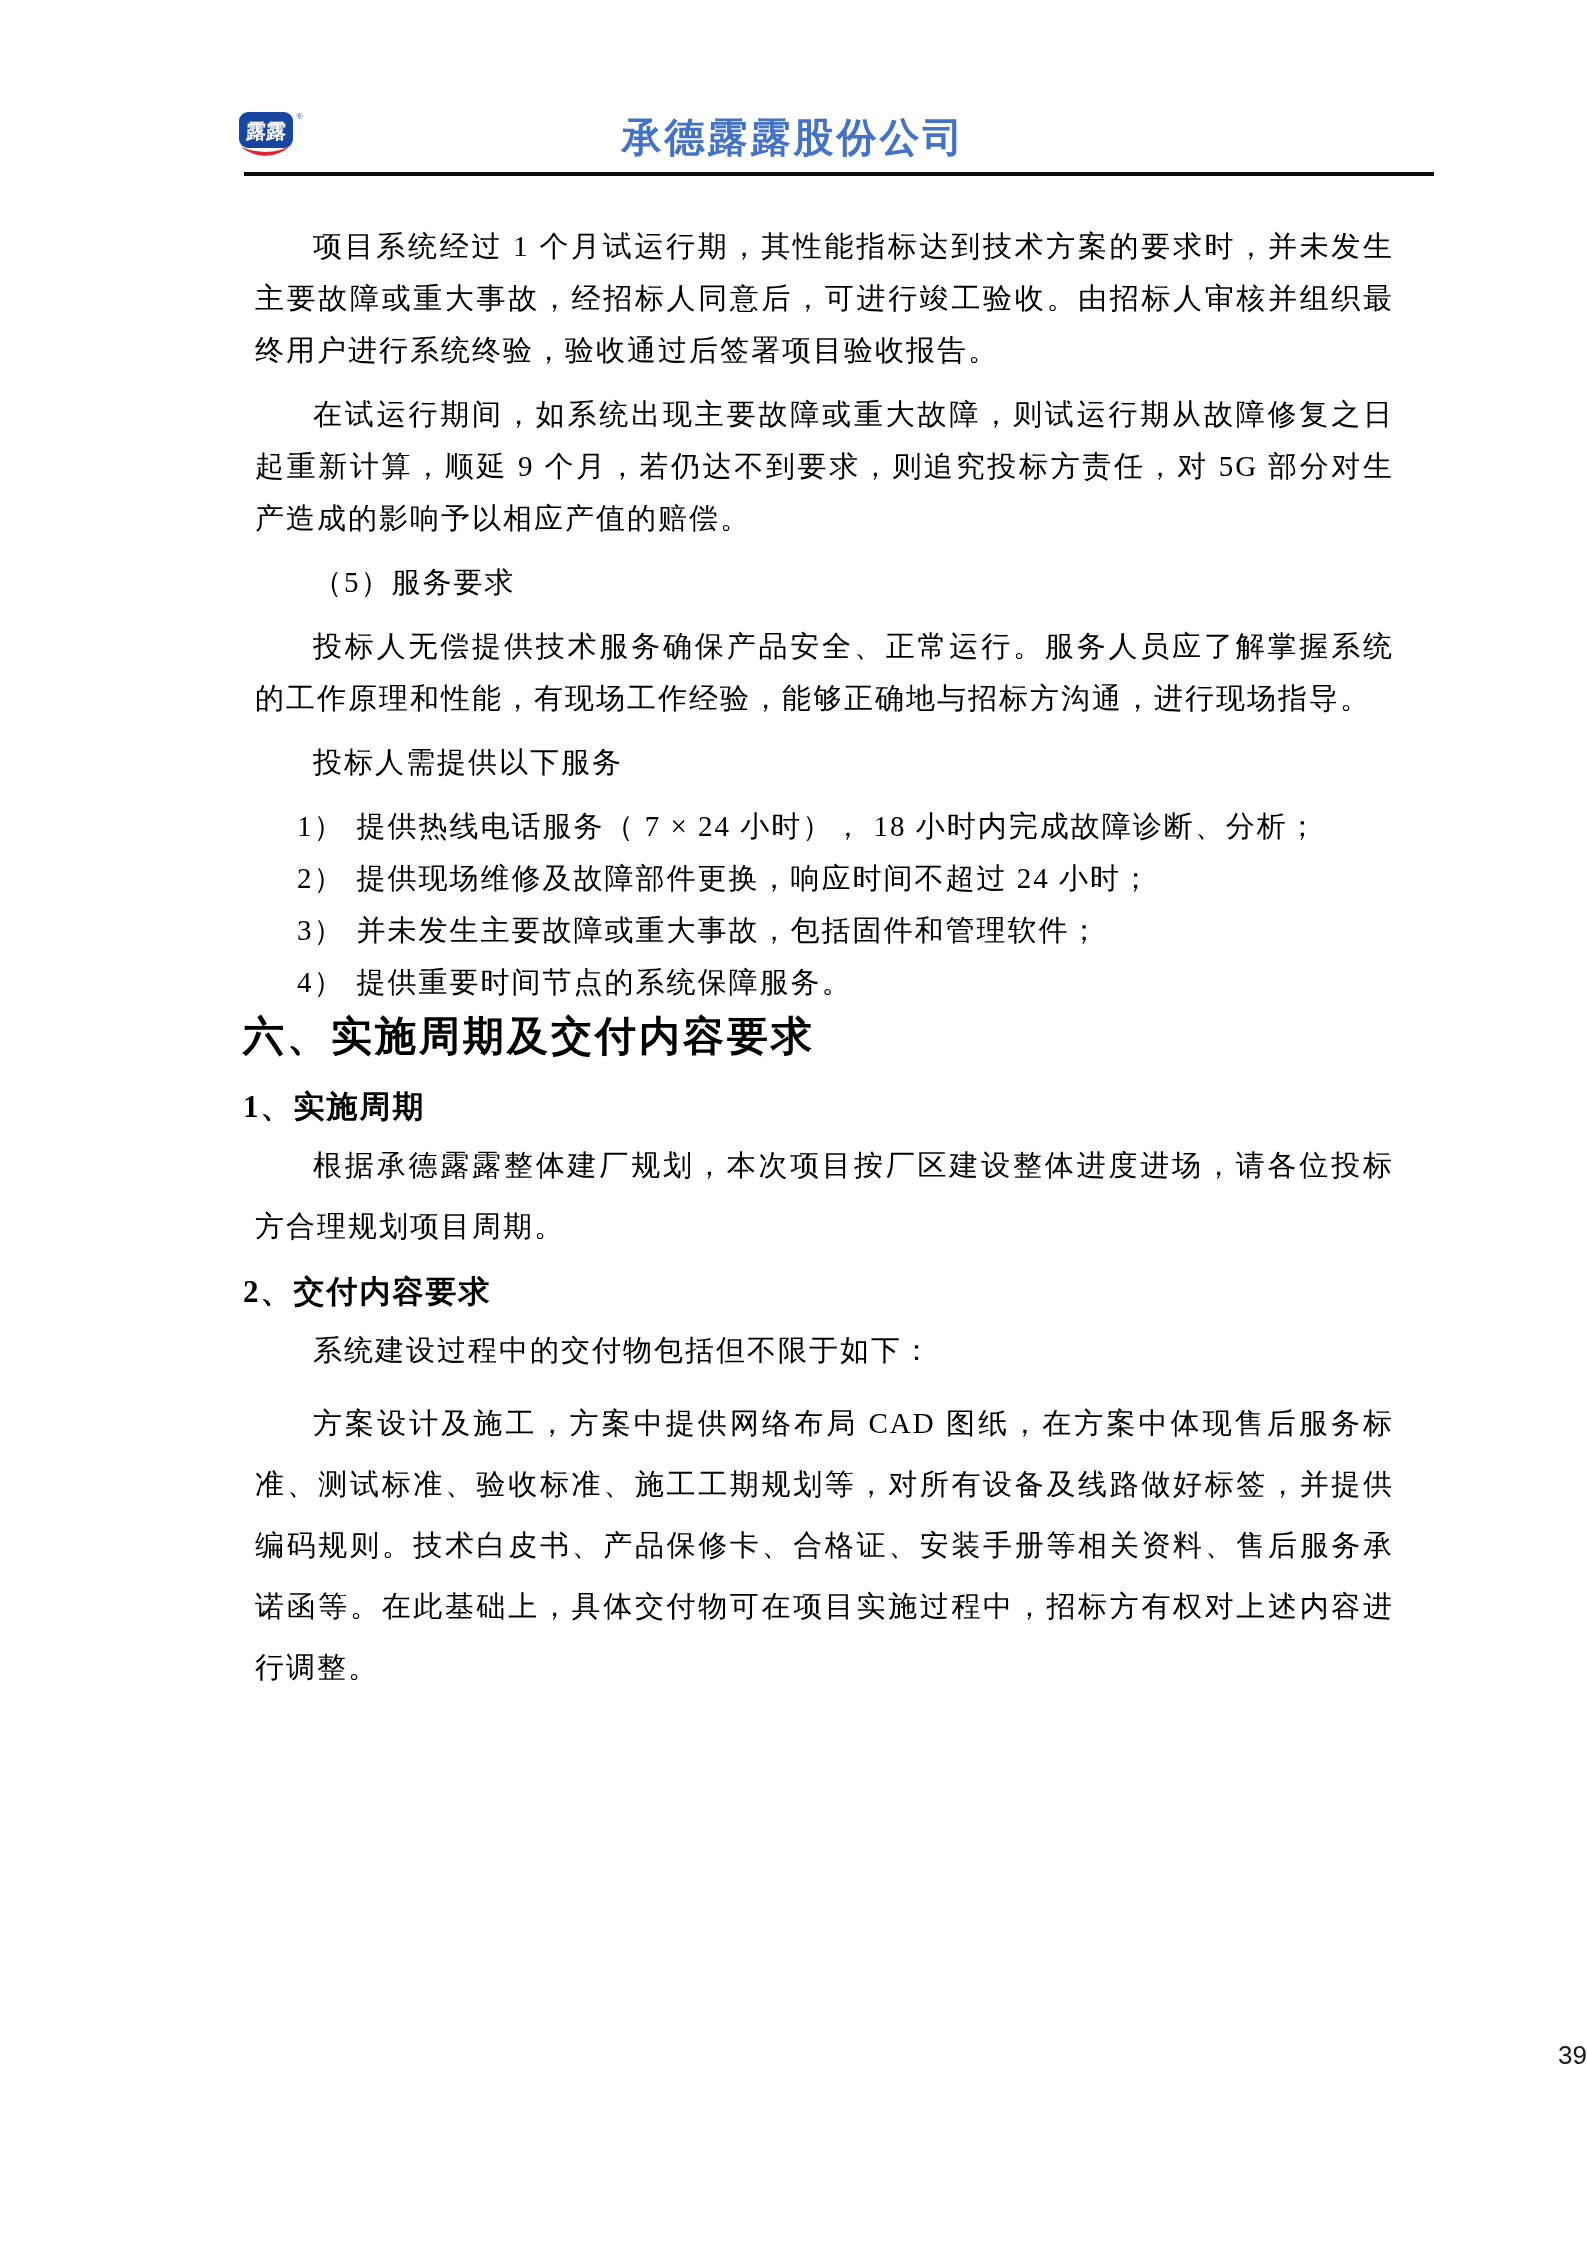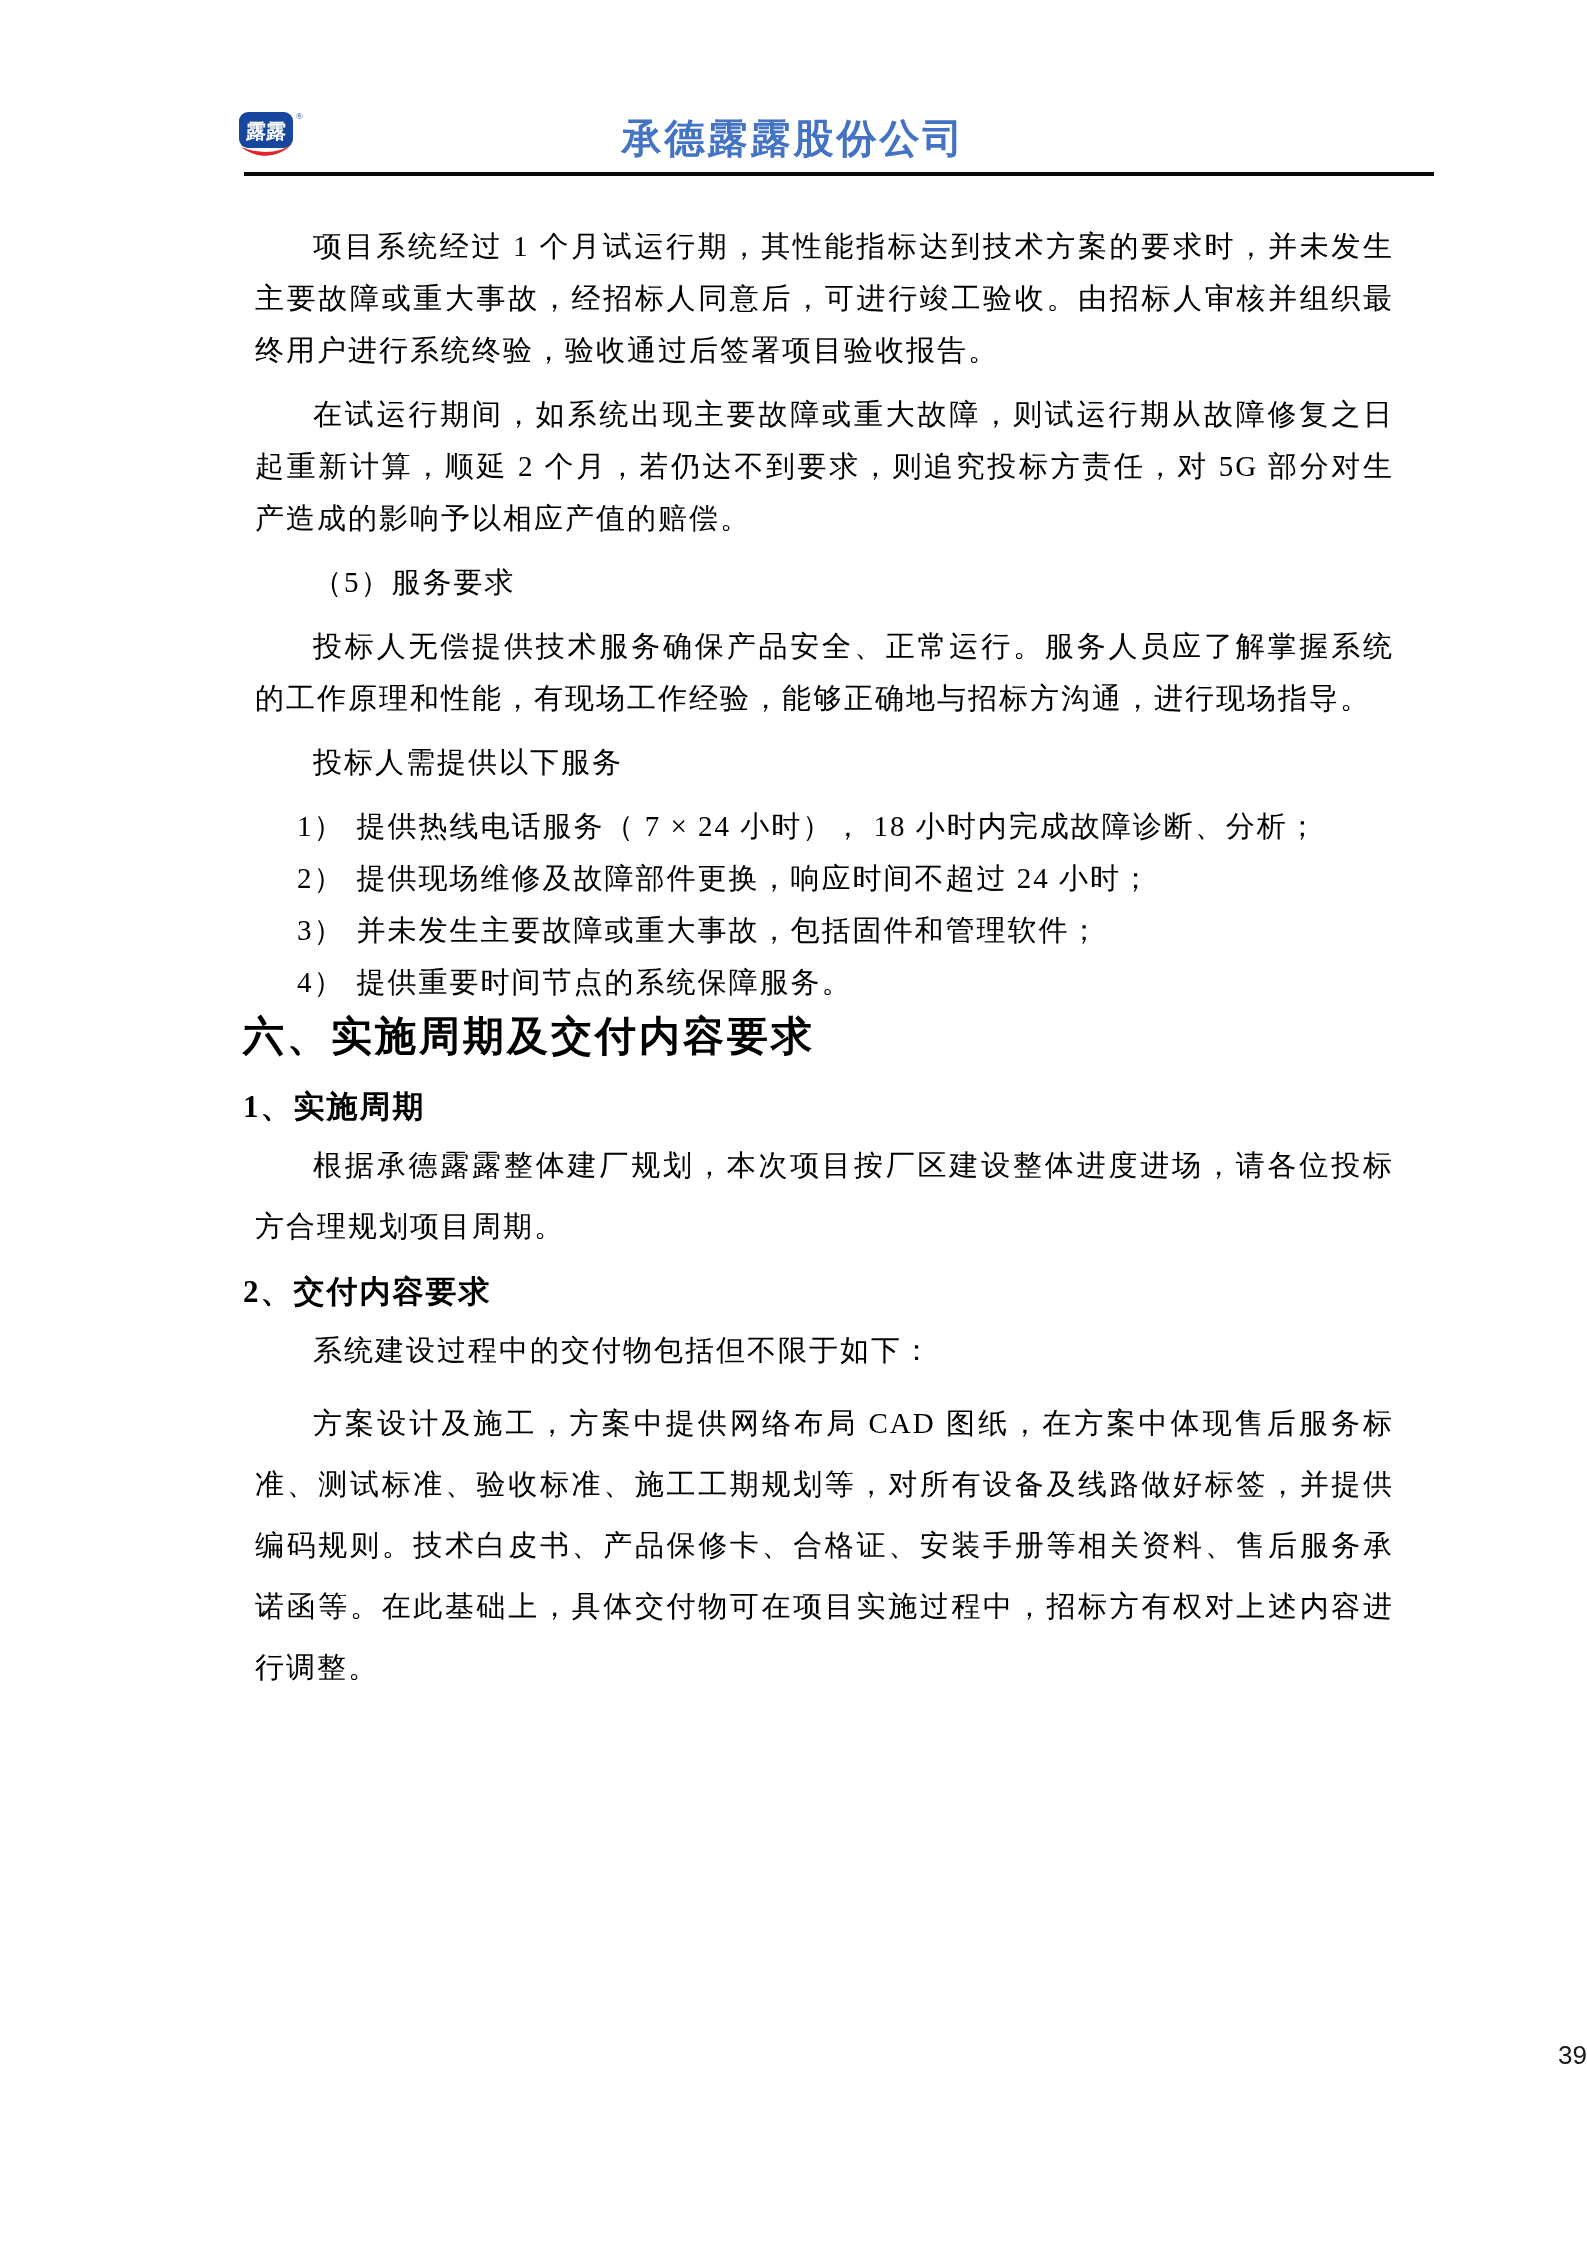--- a/index.html
+++ b/index.html
@@ -10,21 +10,21 @@
     font-family:"Liberation Serif","DejaVu Serif",serif;
     color:#000;
     overflow:hidden;
   }
 
   
   .logo-wrap { position:absolute; left:238px; top:109px; width:66px; height:52px; }
   .company-title {
     position:absolute; left:0; top:114px; width:100%;
     text-align:center;
-    font-family:Liberation Sans, sans-serif;
+    font-family:Liberation Serif, serif;
     font-weight:700; font-size:40px; line-height:48px;
     letter-spacing:3px;
   }
   .header-rule {
     position:absolute; left:244px; top:172px;
     width:1190px; height:4px; background:#0a0a0a;
   }
 
   
   .content { position:absolute; left:243px; top:208px; width:1163px; font-size:29px; }
@@ -67,21 +67,21 @@
     </svg>
   </div>
 
   <div class="company-title" style="color:#4472c4">承德露露股份公司</div>
 
   <div class="header-rule"></div>
 
   <div class="content">
     <div class="s1">
       <p class="para">项目系统经过 1 个月试运行期，其性能指标达到技术方案的要求时，并未发生主要故障或重大事故，经招标人同意后，可进行竣工验收。由招标人审核并组织最终用户进行系统终验，验收通过后签署项目验收报告。</p>
-      <p class="para">在试运行期间，如系统出现主要故障或重大故障，则试运行期从故障修复之日起重新计算，顺延 2 个月，若仍达不到要求，则追究投标方责任，对 5G 部分对生产造成的影响予以相应产值的赔偿。</p>
+      <p class="para">在试运行期间，如系统出现主要故障或重大故障，则试运行期从故障修复之日起重新计算，顺延 9 个月，若仍达不到要求，则追究投标方责任，对 5G 部分对生产造成的影响予以相应产值的赔偿。</p>
       <p class="line">（5）服务要求</p>
       <p class="para">投标人无偿提供技术服务确保产品安全、正常运行。服务人员应了解掌握系统的工作原理和性能，有现场工作经验，能够正确地与招标方沟通，进行现场指导。</p>
       <p class="line">投标人需提供以下服务</p>
 
       <div class="list-item">
         <span class="marker">1）</span><span>提供热线电话服务（ 7 × 24 小时）， 18 小时内完成故障诊断、分析；</span>
       </div>
       <div class="list-item">
         <span class="marker">2）</span><span>提供现场维修及故障部件更换，响应时间不超过 24 小时；</span>
       </div>

